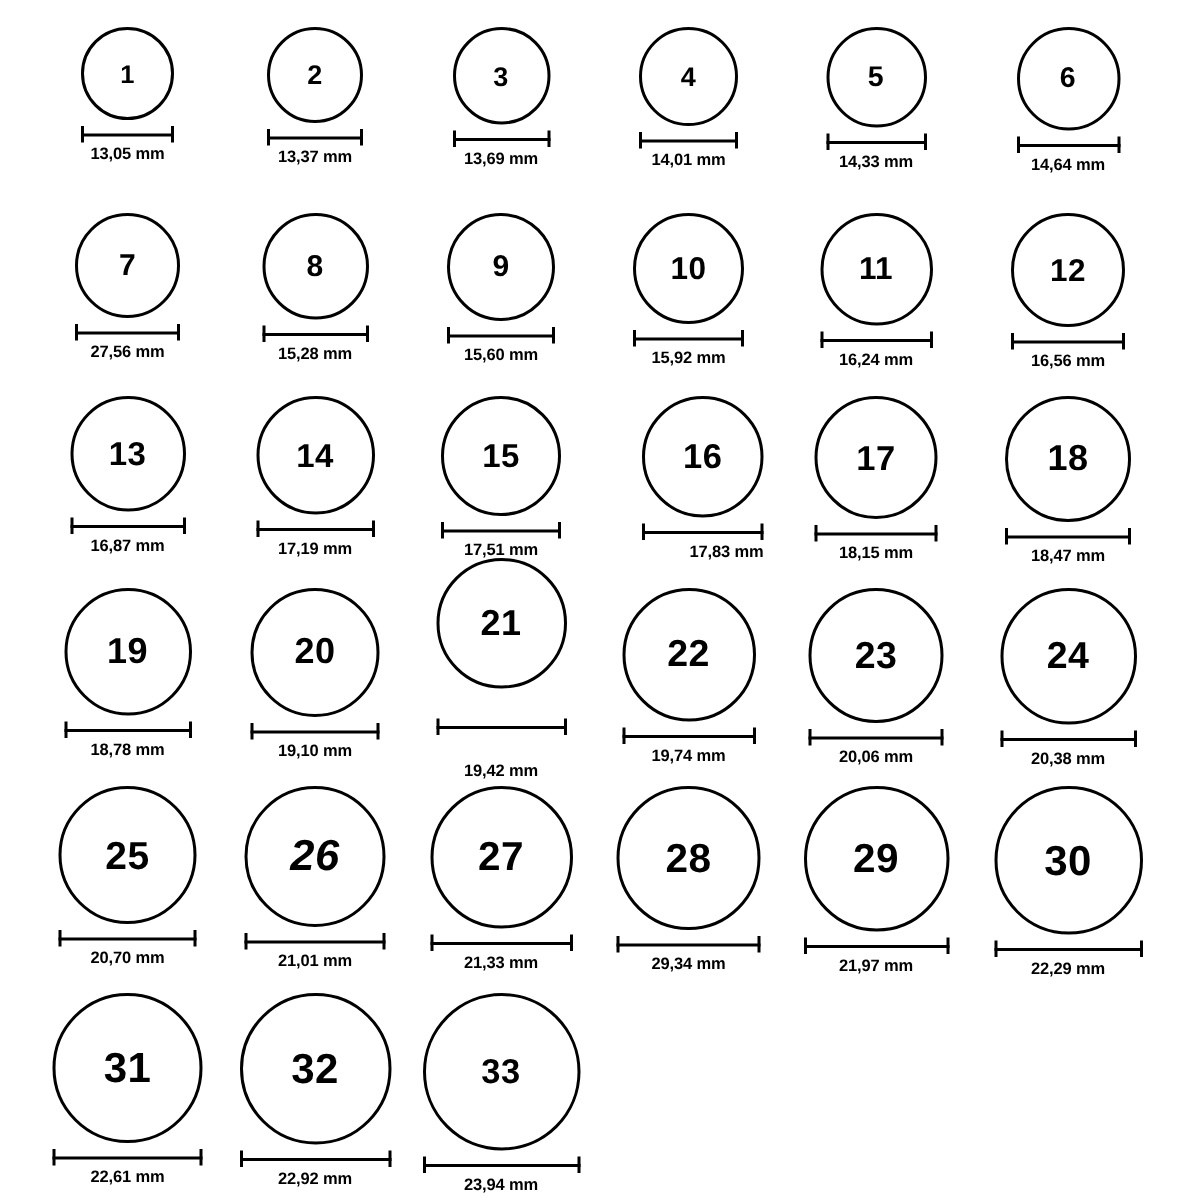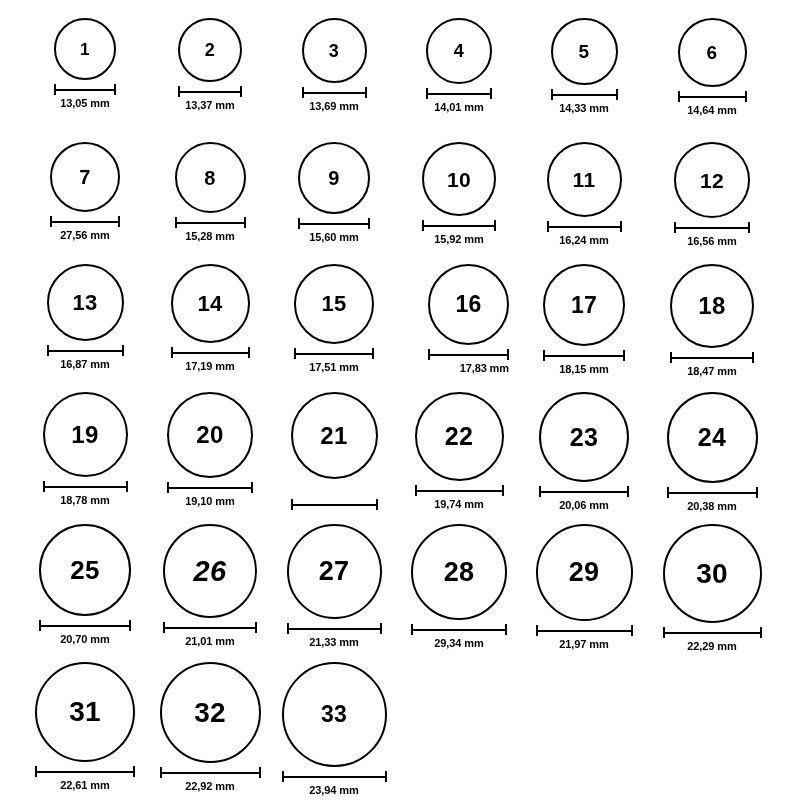--- a/index.html
+++ b/index.html
@@ -289,21 +289,21 @@
       <div class="ring-circle" style="width: 86px; height: 86px; border-color: rgb(0, 0, 0);">
         <span class="ring-number" style="font-size: 24px;">20</span>
       </div>
       <div class="measure" style="width: 86px;">
         <span class="bar"></span>
         <span class="cap left"></span>
         <span class="cap right"></span>
       </div>
       <div class="ring-label">19,10 mm</div>
     </div>
-    <div class="ring-cell" style="left: 284px; top: 392px; width: 100px; gap: 16px;">
+    <div class="ring-cell" style="left: 284px; top: 372px; width: 100px; gap: 16px;">
       <div class="ring-circle" style="width: 87px; height: 87px; border-color: rgb(0, 0, 0);">
         <span class="ring-number" style="font-size: 24px;">21</span>
       </div>
       <div class="measure" style="width: 87px;">
         <span class="bar"></span>
         <span class="cap left"></span>
         <span class="cap right"></span>
       </div>
       <div class="ring-label">19,42 mm</div>
     </div>

